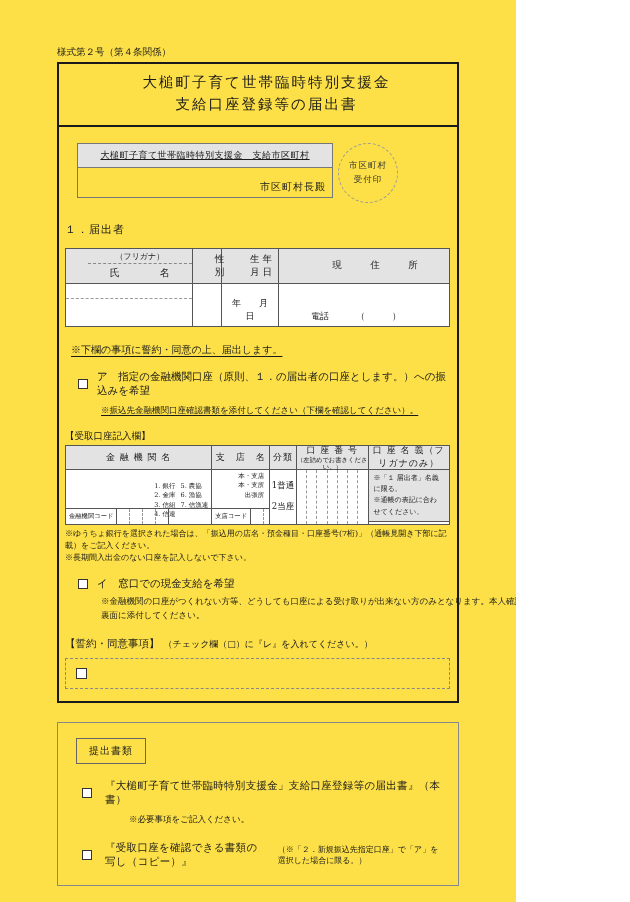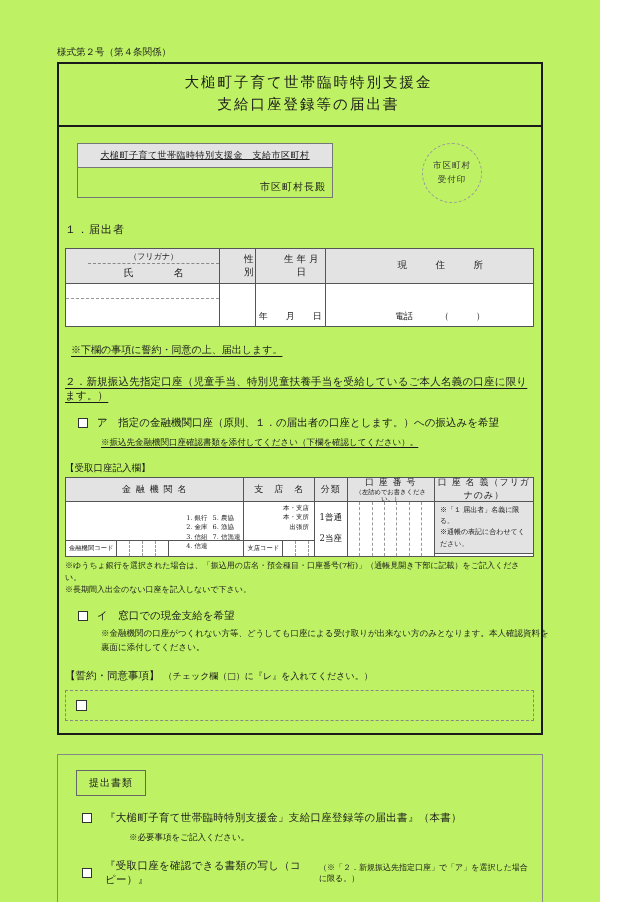--- a/index.html
+++ b/index.html
@@ -1,18 +1,18 @@
 <!DOCTYPE html>
 <html><head>
 <meta charset="utf-8">
 <style>
   * { margin:0; padding:0; box-sizing:border-box; }
   html,body { background:#ffffff; }
   body { width:630px; font-family:"DejaVu Serif","Liberation Serif",serif; color:#1a1a1a; }
-  .page { position:relative; width:600px; height:902px; background:#bef264; overflow:hidden; }
+  .page { position:relative; width:516px; height:902px; background:#fde047; overflow:hidden; }
 
   .form-no { margin:46px 0 3px 57px; font-size:9.5px; }
 
   .title-box { margin:0 57px; border:2px solid #1a1a1a; text-align:center;
                padding:7px 0 9px; }
   .title-box .t1, .title-box .t2 { font-size:14.5px; letter-spacing:2px; line-height:1.55;padding-left:17px; }
 
   .main-box { margin:0 57px; border:2px solid #1a1a1a; border-top:0; padding:16px 7px 12px 6px; }
 
   
@@ -157,21 +157,20 @@
         </td>
         <td class="body-cell">
           <div class="phone-lab">電話　　　（　　　）</div>
         </td>
       </tr>
     </tbody>
       </table>
 
     <div><span class="pledge">※下欄の事項に誓約・同意の上、届出します。</span></div>
 
-    <div><span class="s2-head">２．新規振込先指定口座（児童手当、特別児童扶養手当を受給しているご本人名義の口座に限ります。）</span></div>
 
     <div class="opt-row">
       <span class="cb"></span>
       <span>ア　指定の金融機関口座（原則、１．の届出者の口座とします。）への振込みを希望</span>
     </div>
     <div><span class="opt-note">※振込先金融機関口座確認書類を添付してください（下欄を確認してください）。</span></div>
 
     <div class="acct-title">【受取口座記入欄】</div>
 
     <div class="acct">

